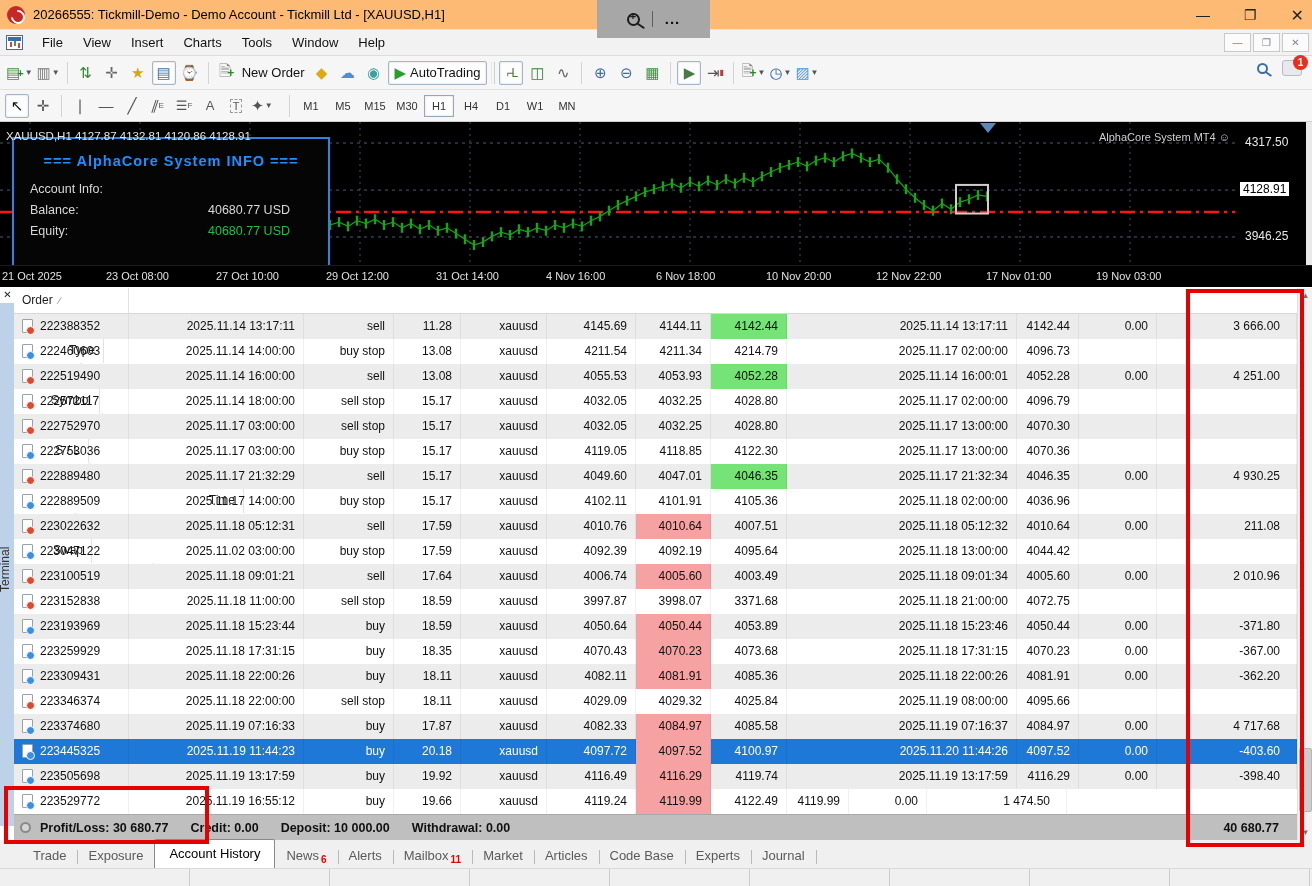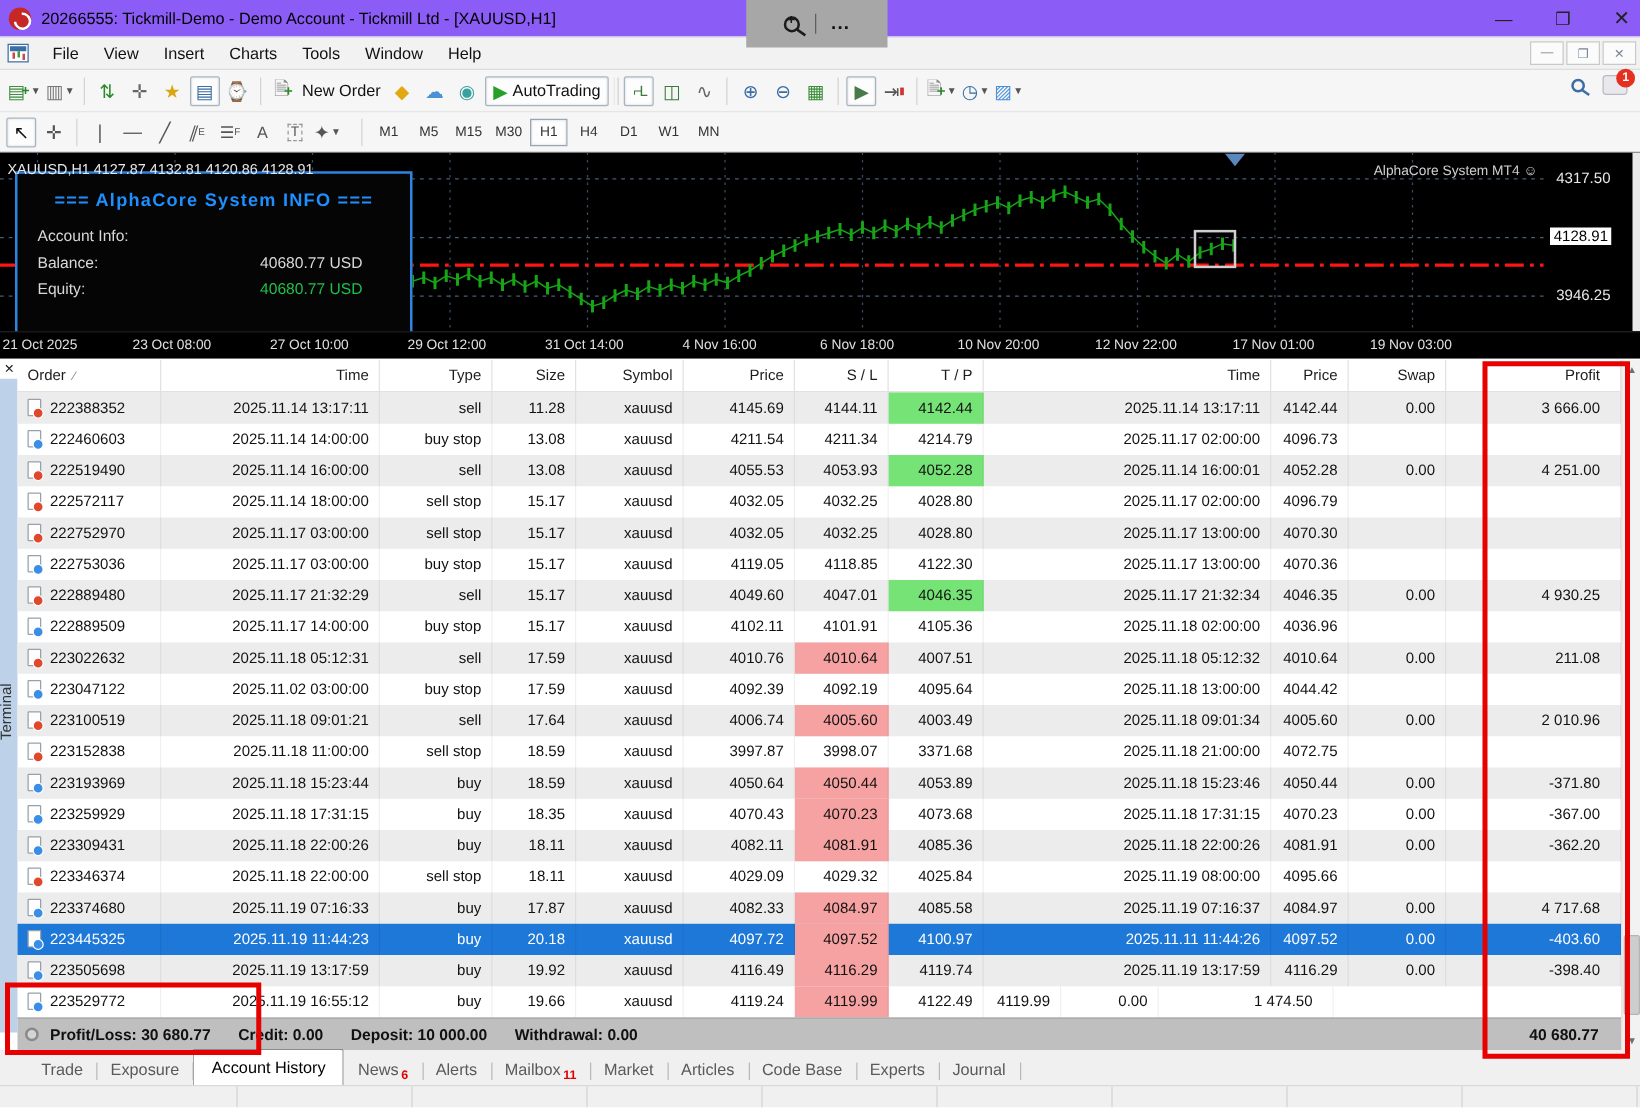--- a/index.html
+++ b/index.html
@@ -1,20 +1,20 @@
 <!DOCTYPE html>
 <html><head>
 <meta charset="utf-8">
 <style>
   *{margin:0;padding:0;box-sizing:border-box;}
   html,body{width:1312px;height:886px;overflow:hidden;}
   body{position:relative;font-family:"Liberation Sans",sans-serif;background:#fff;color:#111;}
 
   
-  .titlebar{position:absolute;left:0;top:0;width:1312px;height:30px;background:#8b5cf6;border-bottom:1px solid #e3e3e3;display:flex;align-items:center;}
+  .titlebar{position:absolute;left:0;top:0;width:1312px;height:30px;background:#fdba74;border-bottom:1px solid #e3e3e3;display:flex;align-items:center;}
   .app-logo{width:18px;height:18px;margin:0 8px 0 7px;border-radius:9px;background:#c62828;position:relative;}
   .app-logo::after{content:"";position:absolute;left:4px;top:4px;width:10px;height:10px;border-radius:50%;border:2px solid #fff;border-left-color:transparent;transform:rotate(40deg);}
   .title-text{font-size:13px;color:#000;}
   .win-btns{position:absolute;right:8px;top:0;height:30px;display:flex;align-items:center;gap:34px;font-size:14px;color:#222;}
   .win-btns span{cursor:default;}
 
   
   .capture{position:absolute;left:597px;top:0;width:113px;height:38px;background:#a7a7a7;display:flex;align-items:center;justify-content:center;gap:12px;z-index:60;}
   .cap-mag{width:13px;height:13px;border:2px solid #1b1b1b;border-radius:50%;position:relative;}
   .cap-mag::before{content:"+";position:absolute;left:1px;top:-5px;font-size:11px;font-weight:bold;color:#1b1b1b;}
@@ -64,21 +64,21 @@
   .info-row .lbl{width:178px;}
   .info-val-green{color:#1fc04a;}
   .timeaxis{position:absolute;left:0;top:265px;width:1312px;height:22px;background:#000;border-top:1px solid #1a1a1a;}
   .ta-label{position:absolute;top:4px;font-size:11px;color:#e0e0e0;white-space:nowrap;}
 
   
   .terminal{position:absolute;left:0;top:287px;width:1312px;height:553px;background:#fff;}
   .term-strip{position:absolute;left:0;top:16px;width:14px;height:523px;background:#bdd2e8;}
   .term-close{position:absolute;left:1px;top:1px;width:13px;height:13px;font-size:10px;color:#222;display:flex;align-items:center;justify-content:center;}
   .term-side-label{position:absolute;left:-2px;top:539px;width:18px;height:60px;font-size:12px;color:#333;writing-mode:vertical-rl;transform:rotate(180deg);text-align:center;}
-  .thead{position:absolute;left:14px;top:1px;width:1283px;height:26px;background:#fff;border-bottom:1px solid #d7d7d7;display:flex;}
+  .thead{position:absolute;left:14px;top:1px;width:1283px;height:26px;background:#fff;border-bottom:1px solid #d7d7d7;display:flex;flex-direction:column;}
   .hcell{font-size:12px;color:#1c1c1c;line-height:25px;border-right:1px solid #e2e2e2;padding:0 8px;white-space:nowrap;}
   .hcell.r{text-align:right;}
   .sort-glyph{color:#888;font-size:10px;margin-left:6px;}
   .tbody{position:absolute;left:14px;top:27px;width:1283px;}
   .trow{display:flex;height:25px;cursor:default;}
   .trow.stripe{background:#ececec;}
   .trow.sel{background:#1e78d7;color:#fff;}
   .tcell{font-size:12px;line-height:25px;border-right:1px solid rgba(0,0,0,0.06);padding:0 8px;white-space:nowrap;overflow:hidden;}
   .tcell.r{text-align:right;}
   .tcell.hl-green{background:#76e376;color:#111;}
@@ -680,21 +680,21 @@
       </div>
       <div class="trow sel">
         <div class="tcell" style="width: 115px;"><span class="doc-ic buy"></span>223445325</div>
         <div class="tcell r" style="width: 175px;">2025.11.19 11:44:23</div>
         <div class="tcell r" style="width: 90px;">buy</div>
         <div class="tcell r" style="width: 67px;">20.18</div>
         <div class="tcell r" style="width: 86px;">xauusd</div>
         <div class="tcell r" style="width: 89px;">4097.72</div>
         <div class="tcell r hl-pink" style="width: 75px;">4097.52</div>
         <div class="tcell r" style="width: 76px;">4100.97</div>
-        <div class="tcell r" style="width: 230px;">2025.11.11 11:44:26</div>
+        <div class="tcell r" style="width: 230px;">2025.11.20 11:44:26</div>
         <div class="tcell r" style="width: 62px;">4097.52</div>
         <div class="tcell r" style="width: 78px;">0.00</div>
         <div class="tcell r" style="width: 140px; padding-right: 16px;">-403.60</div>
       </div>
       <div class="trow stripe">
         <div class="tcell" style="width: 115px;"><span class="doc-ic buy"></span>223505698</div>
         <div class="tcell r" style="width: 175px;">2025.11.19 13:17:59</div>
         <div class="tcell r" style="width: 90px;">buy</div>
         <div class="tcell r" style="width: 67px;">19.92</div>
         <div class="tcell r" style="width: 86px;">xauusd</div>

